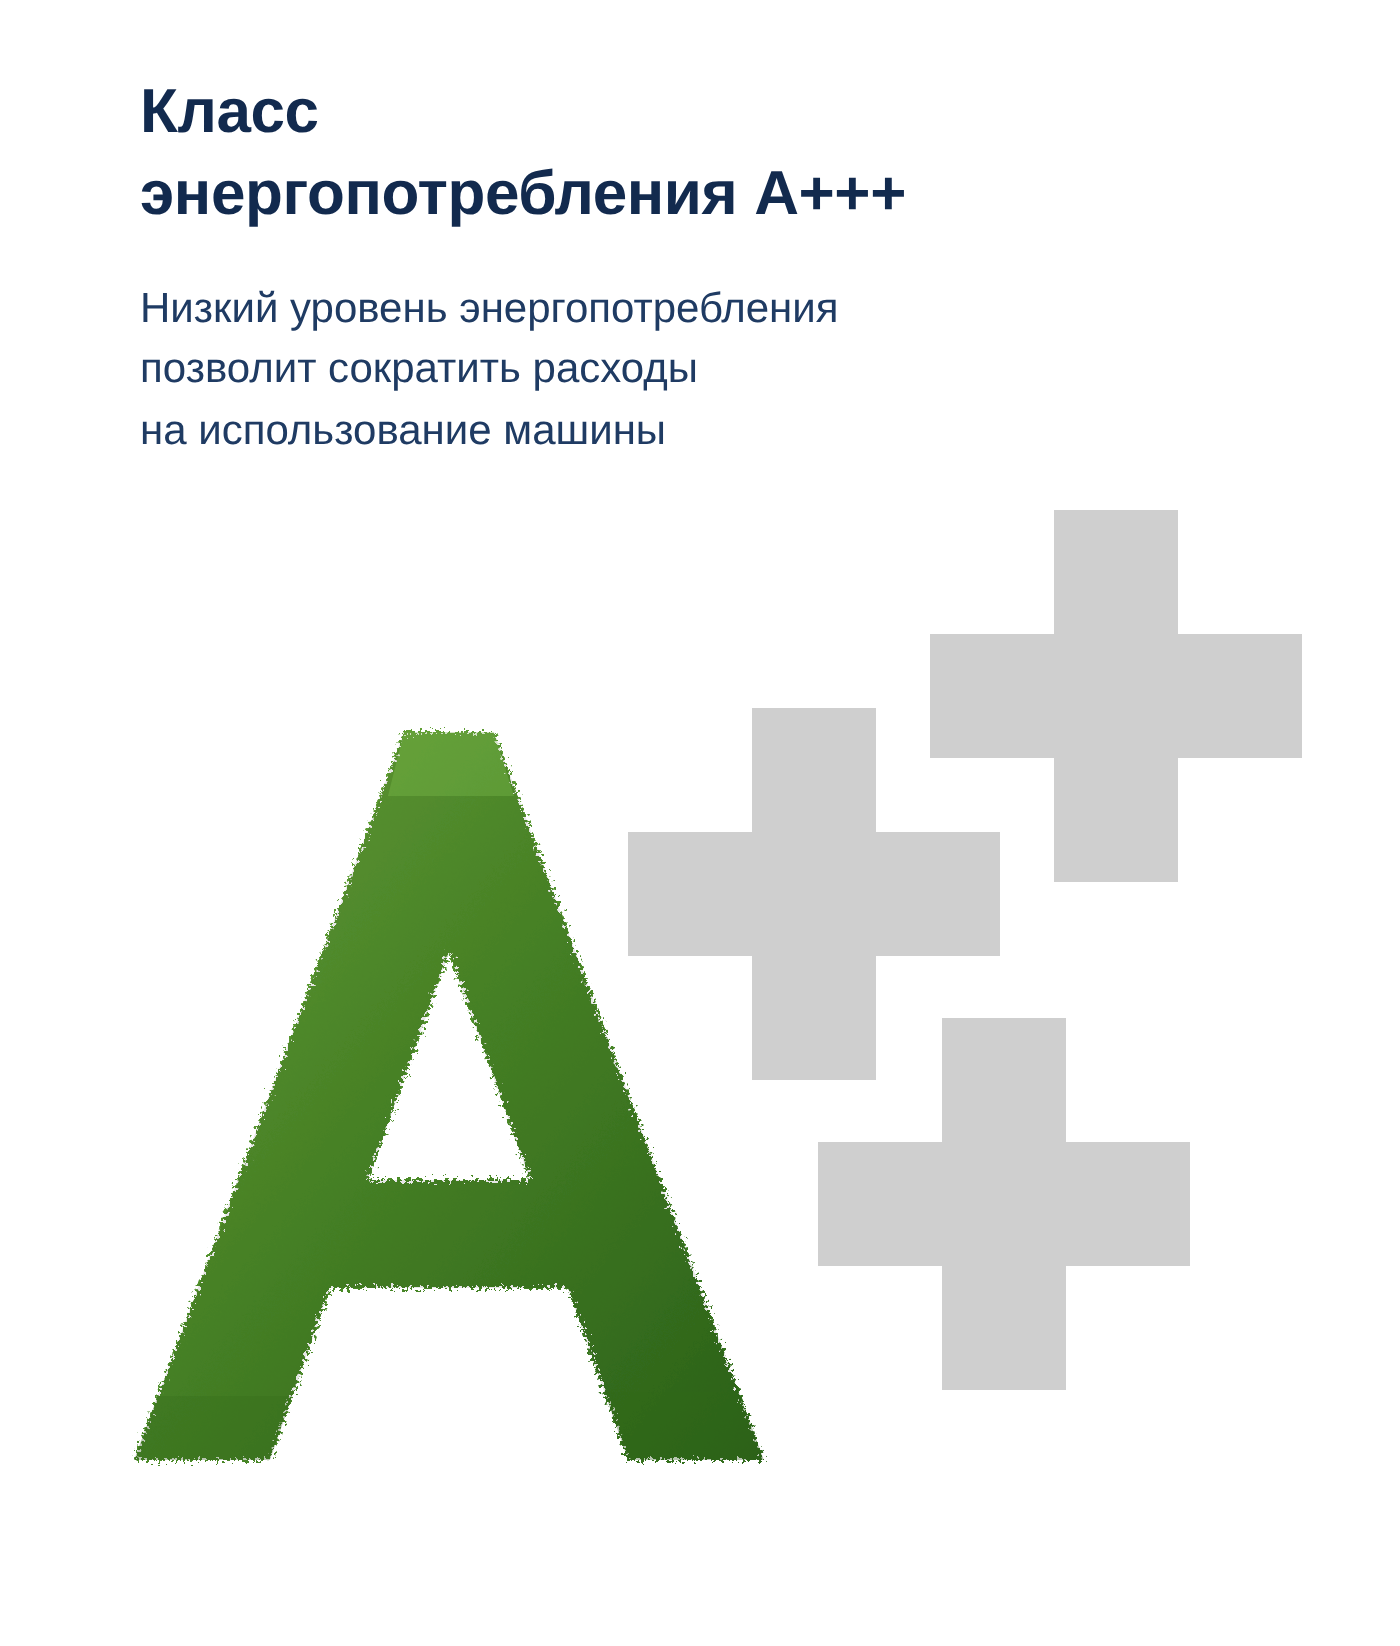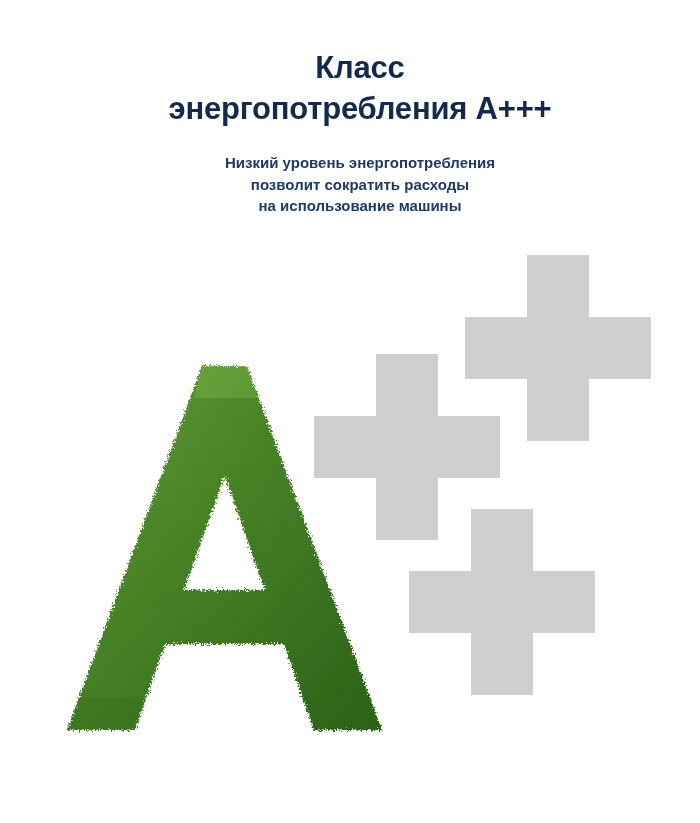--- a/index.html
+++ b/index.html
@@ -18,39 +18,38 @@
     width: 700px;
     height: 823px;
     background: #ffffff;
     overflow: hidden;
   }
 
   
   .text-block {
     position: absolute;
     left: 70px;
-    top: 48px;
+    top: 36px;
     width: 580px;
     z-index: 5;
-    text-align: center;
   }
   .headline {
     font-family: "Liberation Sans", sans-serif;
     font-weight: bold;
     font-size: 31px;
     line-height: 1.32;
     letter-spacing: -0.2px;
     color: #122a4e;
     margin: 0;
     white-space: pre-line;
   }
   .subhead {
     font-family: "Liberation Sans", sans-serif;
-    font-weight: bold;
-    font-size: 15px;
+    font-weight: normal;
+    font-size: 21px;
     line-height: 1.45;
     color: #1f3b63;
     margin: 22px 0 0 0;
     white-space: pre-line;
   }
 
   
   .plus {
     position: absolute;
     z-index: 1;

